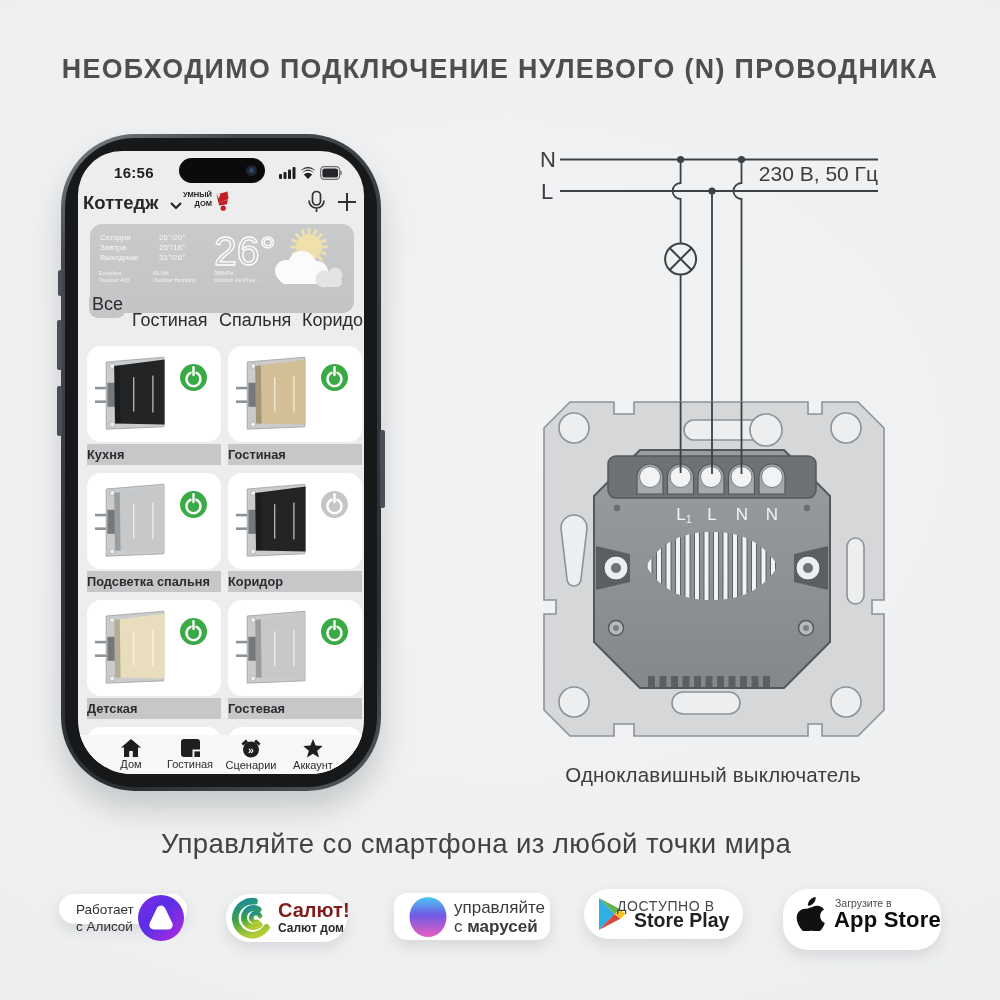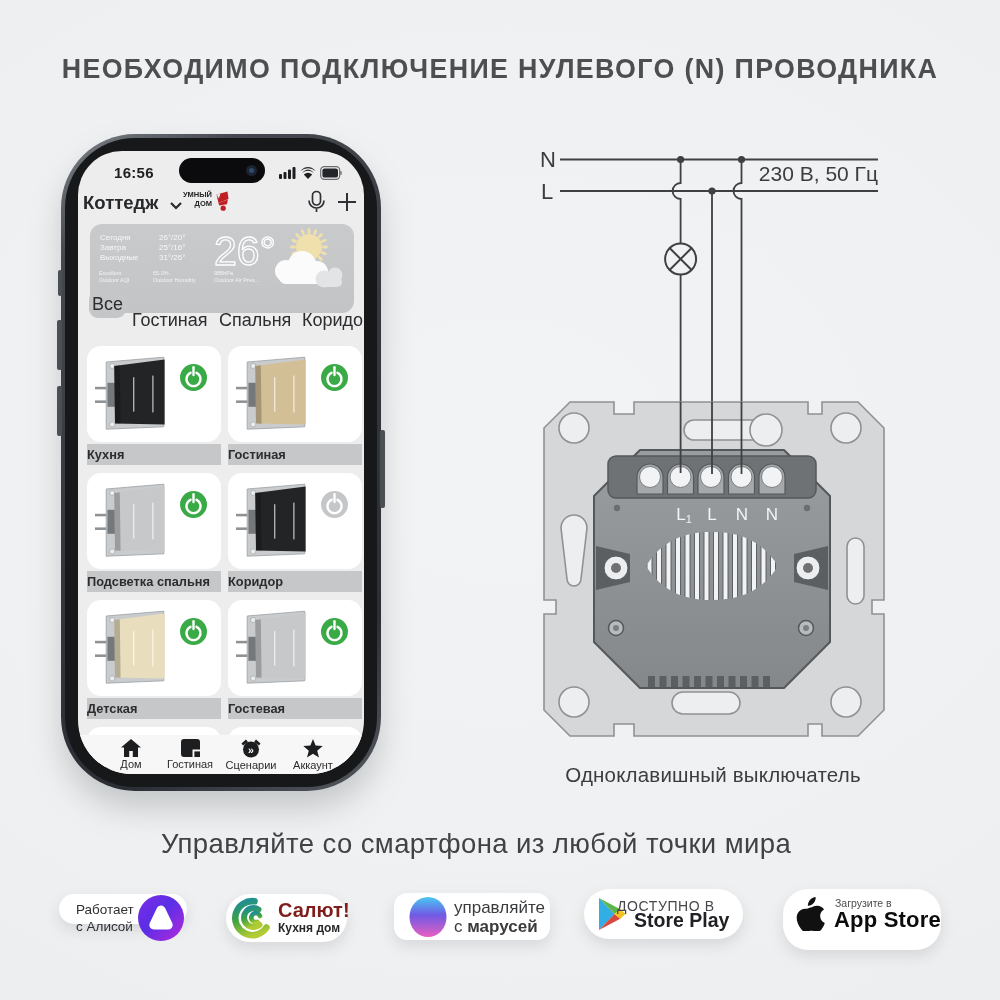--- a/index.html
+++ b/index.html
@@ -364,21 +364,21 @@
           <stop offset="1" stop-color="#b3cc33"></stop>
     </linearGradient>
       </defs>
     <g fill="none" stroke="url(#salut)" stroke-linecap="round">
       <path d="M24.5 4.3 A17 17 0 1 0 36.5 30.5" stroke-width="6.6"></path>
       <path d="M28.5 12.5 A9.5 9.5 0 1 0 29.5 28" stroke-width="6"></path>
       <path d="M30 19 A4.5 4.5 0 1 0 27.5 24.8" stroke-width="4.6"></path>
     </g>
   </svg>
   <div class="abs" style="left:52px;top:5px;font-size:20px;font-weight:bold;color:#7f1d1d;">Салют!</div>
-  <div class="abs" style="left:52px;top:27px;font-size:12px;font-weight:bold;color:#28292b;">Кухня дом</div>
+  <div class="abs" style="left:52px;top:27px;font-size:12px;font-weight:bold;color:#28292b;">Салют дом</div>
 </div>
 <div class="abs" style="left:394px;top:893px;width:156px;height:47px;border-radius:13px;background:#ffffff;box-shadow:0 6px 14px rgba(150,155,160,0.28);">
   <svg class="abs" style="left:14px;top:4px;" width="40" height="40" viewBox="0 0 40 40">
     <defs>
         <linearGradient id="mar" x1="0.5" y1="0" x2="0.5" y2="1">
       <stop offset="0" stop-color="#49c8f2"></stop>
           <stop offset="0.45" stop-color="#6f5ae4"></stop>
           <stop offset="1" stop-color="#e95fc3"></stop>
     </linearGradient>
       </defs>

